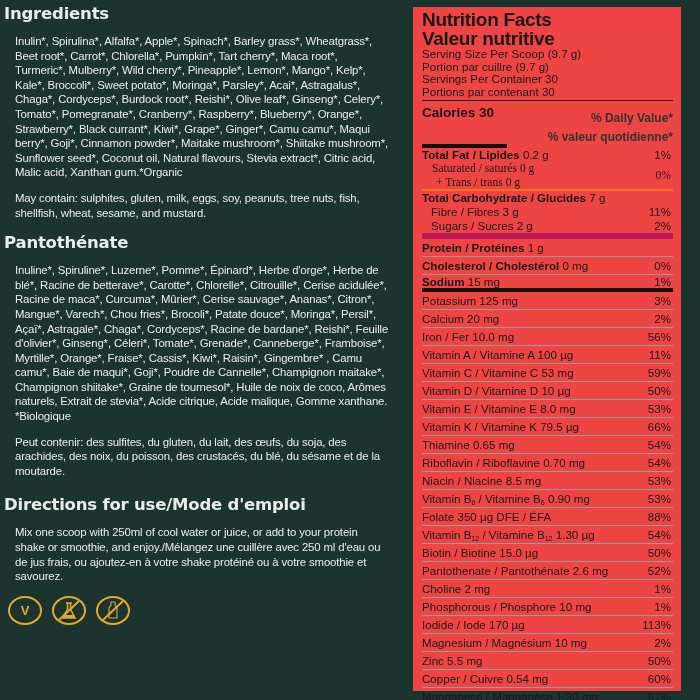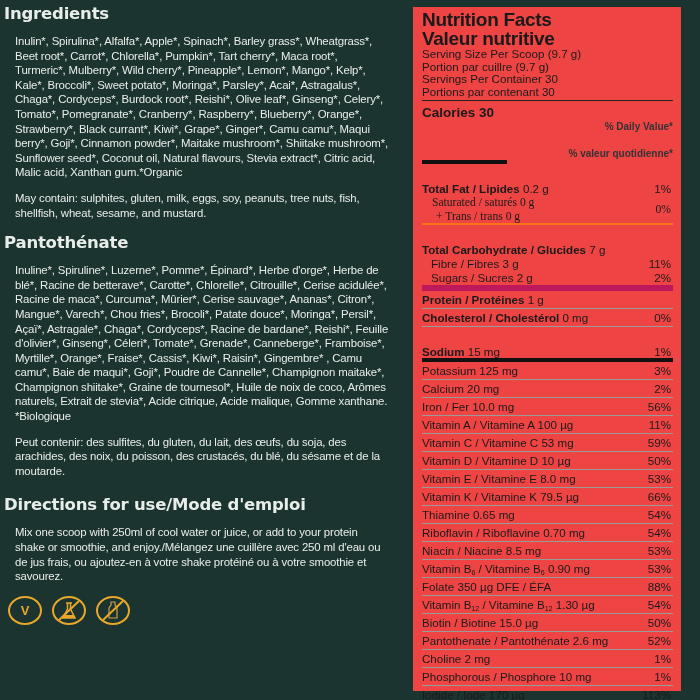--- a/index.html
+++ b/index.html
@@ -33,30 +33,30 @@
   .panel {
     position:absolute; left:410px; top:4px; width:274px; height:690px;
     background:#ef4444; border:3px solid #1c3430; box-sizing:border-box;
     padding:3px 8px 0 9px; color:#1a1a1a;
   }
   .nf-title { font-size:19px; font-weight:bold; line-height:19px; letter-spacing:-0.3px; }
   .serv { font-size:11.6px; line-height:12.6px; }
   .rule-thin { border-top:1px solid #222; margin-top:2px; }
   .cal-row { display:flex; justify-content:space-between; align-items:flex-start; padding-top:3px; }
   .cal { font-size:13.5px; font-weight:bold; line-height:18px; }
-  .dv-head { font-size:10px; font-weight:bold; text-align:right; line-height:9px; margin-top:18px; color:#333; }
+  .dv-head { font-size:12px; font-weight:bold; text-align:right; line-height:9px; margin-top:10px; color:#333; }
   .cal-bar { width:85px; height:4px; background:#111; margin-top:2px; }
   .row {
     display:flex; justify-content:space-between; align-items:center;
     font-size:11.6px; line-height:13.8px; border-bottom:1px solid #9a9a9a;
     padding:0 2px 0 0;
   }
   .row b { font-weight:bold; }
   .row.sub { padding-left:9px; border-bottom:none; }
-  .row.noline { border-bottom:none;margin-top:18px; }
+  .row.noline { border-bottom:none; }
   .row.tall { line-height:17px; }
   .row sub { font-size:7px; vertical-align:-2px; line-height:0; }
   .rule-thick { height:4px; background:#111; margin-top:0; }
   .trans-block { display:flex; justify-content:space-between; align-items:center; border-bottom:2px solid #f97316;font-family:Liberation Serif, serif; }
   .trans-block .lines { font-size:11.6px; line-height:13.5px; }
   .trans-block .pct { font-size:11.6px; padding-right:2px; }
 </style>
 </head>
 <body>
 

